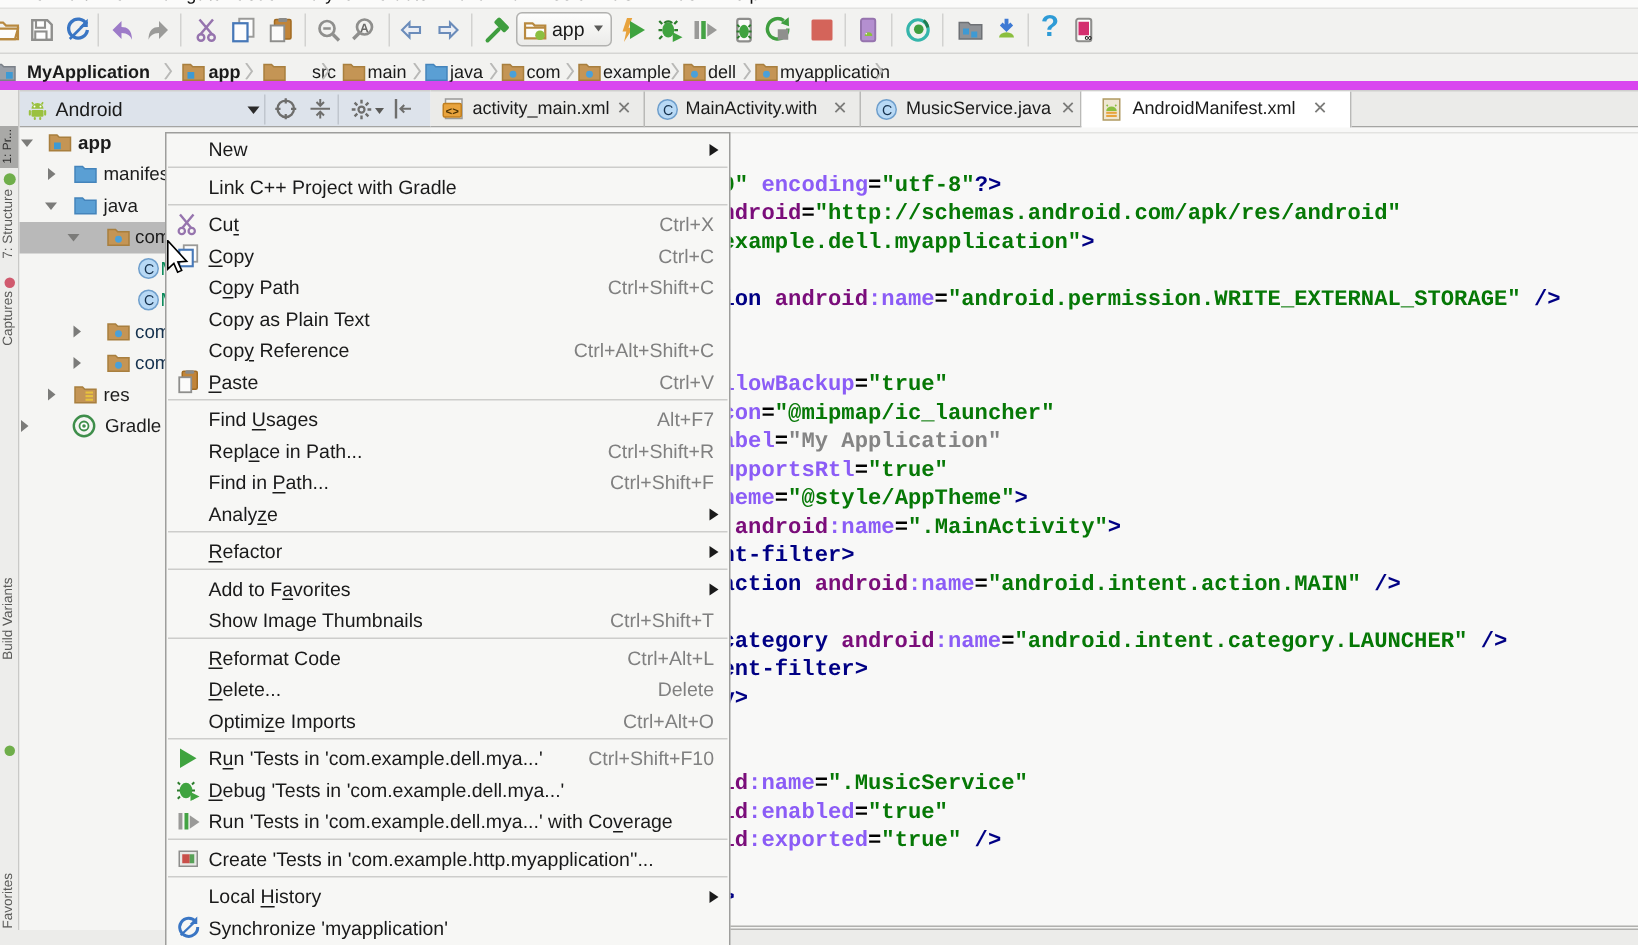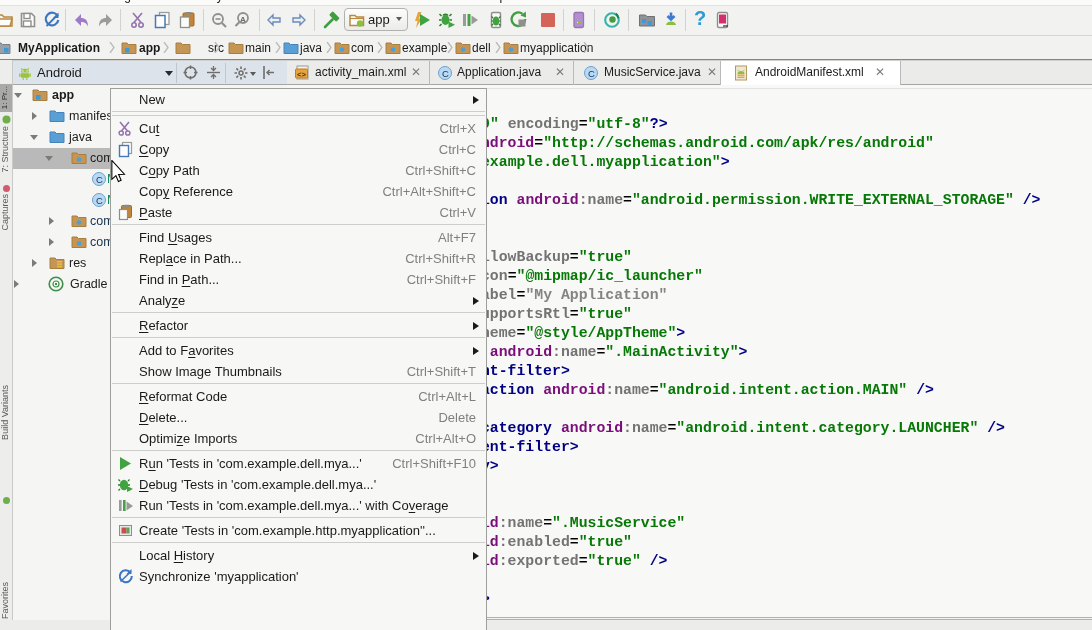--- a/index.html
+++ b/index.html
@@ -11,21 +11,21 @@
 
 #rem { left:0; top:0; width:1092px; height:6px; background:#fbfbfa; overflow:hidden; border-bottom:1px solid #e2e2e0;}
 #rem div { position:absolute; left:10px; top:-11px; font-size:12px; color:#111; letter-spacing:0.2px; }
 
 
 #toolbar { left:0; top:6px; width:1092px; height:30px; background:#f2f2f0; border-bottom:1px solid #d5d5d3; }
 .ti { position:absolute; top:5px; width:18px; height:18px; }
 .tsep { position:absolute; top:3px; width:1px; height:22px; background:#d2d2d0; }
 
 
-#crumbs { left:0; top:37px; width:1092px; height:23px; background:#f2f2f0; border-bottom:1px solid #d946ef; font-size:12px; color:#1a1a1a; }
+#crumbs { left:0; top:37px; width:1092px; height:23px; background:#f2f2f0; border-bottom:6px solid #d946ef; font-size:12px; color:#1a1a1a; }
 .ci { position:absolute; top:3px; width:16px; height:16px; }
 .ct { position:absolute; top:4px; white-space:nowrap; }
 .chev { position:absolute; top:5px; width:6px; height:11px; }
 
 
 #hdr { left:13px; top:60px; width:274px; height:25px; background:#dde3eb; border-top:1px solid #cfcfce; border-bottom:1px solid #a5a5a3; }
 #tabstrip { left:287px; top:60px; width:805px; height:25px; background:#ebebe9; border-top:1px solid #cfcfce; border-bottom:1px solid #a5a5a3; }
 .tab { position:absolute; top:0px; height:24px; border-right:1px solid #b9b9b7; font-size:12px; color:#1b1b1b; }
 .tab .tx { position:absolute; top:4px; left:28px; white-space:nowrap;text-align:center; }
 .tab .x { position:absolute; top:4px; color:#7b7b79; font-size:12px; }
@@ -39,21 +39,21 @@
 #tree { left:13px; top:85px; width:274px; height:545px; background:#f5f5f3; font-size:12.5px; color:#1c1c1c; }
 .trow { position:absolute; left:0; width:274px; height:21px; }
 .trow .tic { position:absolute; top:2px; width:16px; height:16px; }
 .trow .tx { position:absolute; top:3px; white-space:nowrap; }
 .arrow-c { position:absolute; top:6px; width:0; height:0; border-left:5px solid #7b7b79; border-top:4px solid transparent; border-bottom:4px solid transparent; }
 .arrow-e { position:absolute; top:8px; width:0; height:0; border-top:5px solid #7b7b79; border-left:4px solid transparent; border-right:4px solid transparent; }
 
 
 #editor { left:287px; top:85px; width:805px; height:532px; background:#f8f8f7; overflow:hidden; }
 #editor pre { position:absolute; left:43px; top:30px; font-family:"Liberation Mono", monospace; font-size:14.8px; font-weight:bold; line-height:19px; }
-.t { color:#000084; } .a { color:#737373; } .n { color:#7a0d7a; } .v { color:#067806; } .g { color:#848484; }
+.t { color:#000084; } .a { color:#8b5cf6; } .n { color:#7a0d7a; } .v { color:#067806; } .g { color:#848484; }
 #edline { left:287px; top:88px; width:805px; height:1px; background:#e3e3e1; }
 #edbot { left:287px; top:617px; width:805px; height:3px; border-top:1px solid #b0b0ae; border-bottom:1px solid #b0b0ae; background:#f4f4f2; }
 #below { left:0px; top:620px; width:1092px; height:10px; background:#ececea; }
 
 
 #menu { left:110px; top:88px; width:377px; height:545px; background:#f7f7f5; border:1px solid #9e9e9c; z-index:50; font-size:13px; color:#1a1a1a; }
 .mi { position:relative; height:21px; line-height:21px; }
 .mi .lb { position:absolute; left:28px; white-space:nowrap; }
 .mi .sc { position:absolute; right:10px; color:#808080; }
 .mi .mic { position:absolute; left:6px; top:2px; width:17px; height:17px; }
@@ -313,21 +313,21 @@
           <text x="3" y="11.5" font-size="7.5" font-weight="bold" fill="#4a3000" font-family="Liberation Mono">&lt;&gt;</text>
         </svg>
       <span class="tx">activity_main.xml</span>
         <span class="x" style="left:124px">✕</span>
     </div>
     <div class="tab" style="left:143px;width:144px">
       <svg class="tic" viewBox="0 0 16 16">
           <circle cx="8" cy="8" r="6.5" fill="#b8d9f5" stroke="#6f9fcc"></circle>
           <text x="5" y="11.5" font-size="9.5" fill="#16324e" font-family="Liberation Sans">C</text>
         </svg>
-      <span class="tx" style="left:27px">Application.java</span>
+      <span class="tx" style="left:27px">MainActivity.with</span>
         <span class="x" style="left:125px">✕</span>
     </div>
     <div class="tab" style="left:287px;width:147px">
       <svg class="tic" style="left:9px" viewBox="0 0 16 16">
           <circle cx="8" cy="8" r="6.5" fill="#b8d9f5" stroke="#6f9fcc"></circle>
           <text x="5" y="11.5" font-size="9.5" fill="#16324e" font-family="Liberation Sans">C</text>
         </svg>
       <span class="tx" style="left:30px">MusicService.java</span>
         <span class="x" style="left:133px">✕</span>
     </div>
@@ -473,20 +473,23 @@
     </div>
   <div class="abs" id="edline"></div>
   <div class="abs" id="edbot"></div>
   <div class="abs" id="below"></div>
   <div class="abs" id="menu">
     <div class="mi">
         <span class="lb">New</span>
         <span class="ar"></span>
       </div>
     <div class="msep"></div>
+    <div class="mi">
+        <span class="lb">Link C++ Project with Gradle</span>
+      </div>
     <div class="msep"></div>
     <div class="mi">
         <svg class="mic" viewBox="0 0 17 17">
           <path d="M3 2 L10.5 11 M12 2 L4.5 11" stroke="#9674ae" stroke-width="1.6" fill="none"></path>
           <circle cx="4.2" cy="13" r="2.1" fill="none" stroke="#9674ae" stroke-width="1.5"></circle>
           <circle cx="10.8" cy="13" r="2.1" fill="none" stroke="#9674ae" stroke-width="1.5"></circle>
         </svg>
         <span class="lb">Cu<u>t</u></span>
         <span class="sc">Ctrl+X</span>
       </div>
@@ -494,20 +497,23 @@
         <svg class="mic" viewBox="0 0 17 17">
           <rect x="5.5" y="1.5" width="9" height="11" fill="#fdfdfd" stroke="#9a9a98" stroke-width="1.2"></rect>
           <rect x="2.5" y="4.5" width="9" height="11" fill="#fdfdfd" stroke="#4778b8" stroke-width="1.4"></rect>
         </svg>
         <span class="lb"><u>C</u>opy</span>
         <span class="sc">Ctrl+C</span>
       </div>
     <div class="mi">
         <span class="lb">C<u>o</u>py Path</span>
         <span class="sc">Ctrl+Shift+C</span>
+      </div>
+    <div class="mi">
+        <span class="lb">Copy as Plain Text</span>
       </div>
     <div class="mi">
         <span class="lb">Cop<u>y</u> Reference</span>
         <span class="sc">Ctrl+Alt+Shift+C</span>
       </div>
     <div class="mi">
         <svg class="mic" viewBox="0 0 17 17">
           <rect x="4.5" y="1.5" width="10" height="12" rx="1" fill="#c18438" stroke="#a06a20"></rect>
           <rect x="6.5" y="0.8" width="6" height="2.4" rx="1" fill="#8a8a88"></rect>
           <rect x="2.5" y="5.5" width="8" height="10" fill="#fbfbfa" stroke="#8e8e8c" stroke-width="1.2"></rect>

